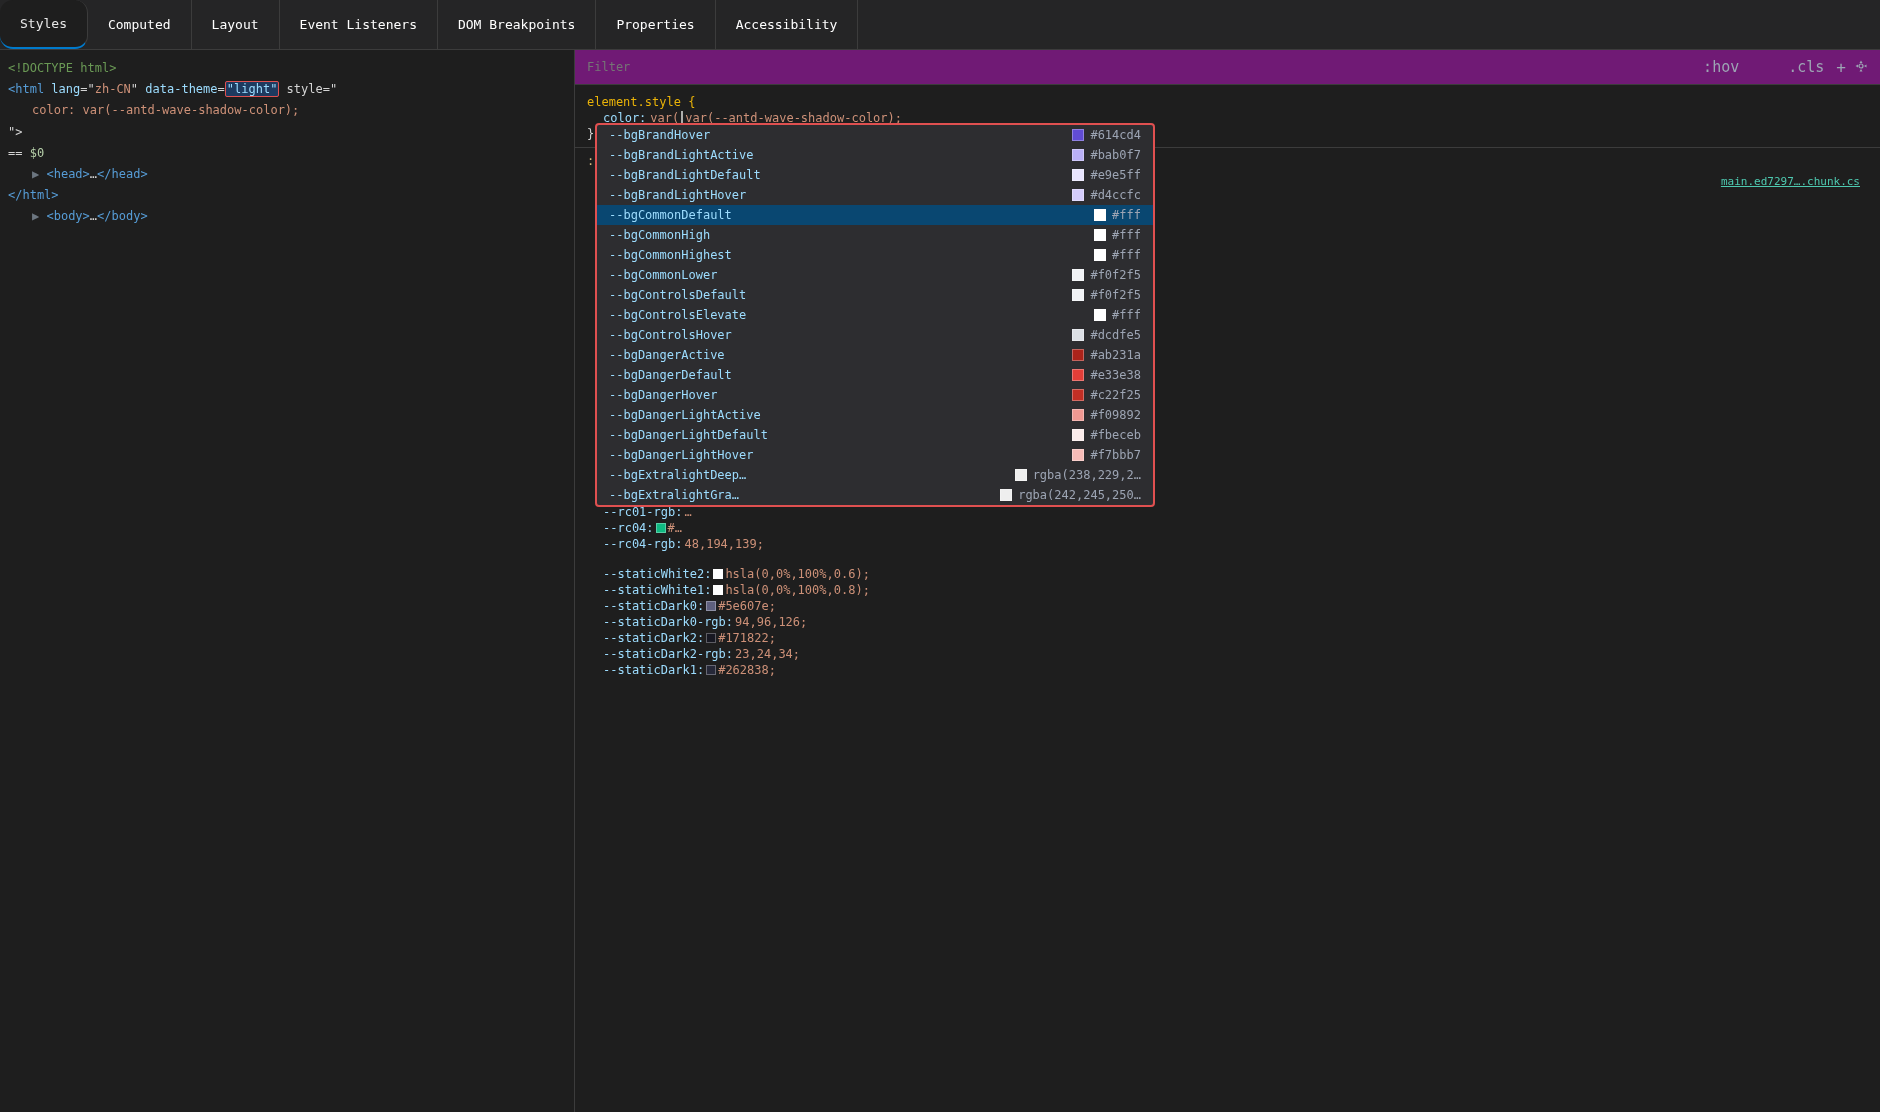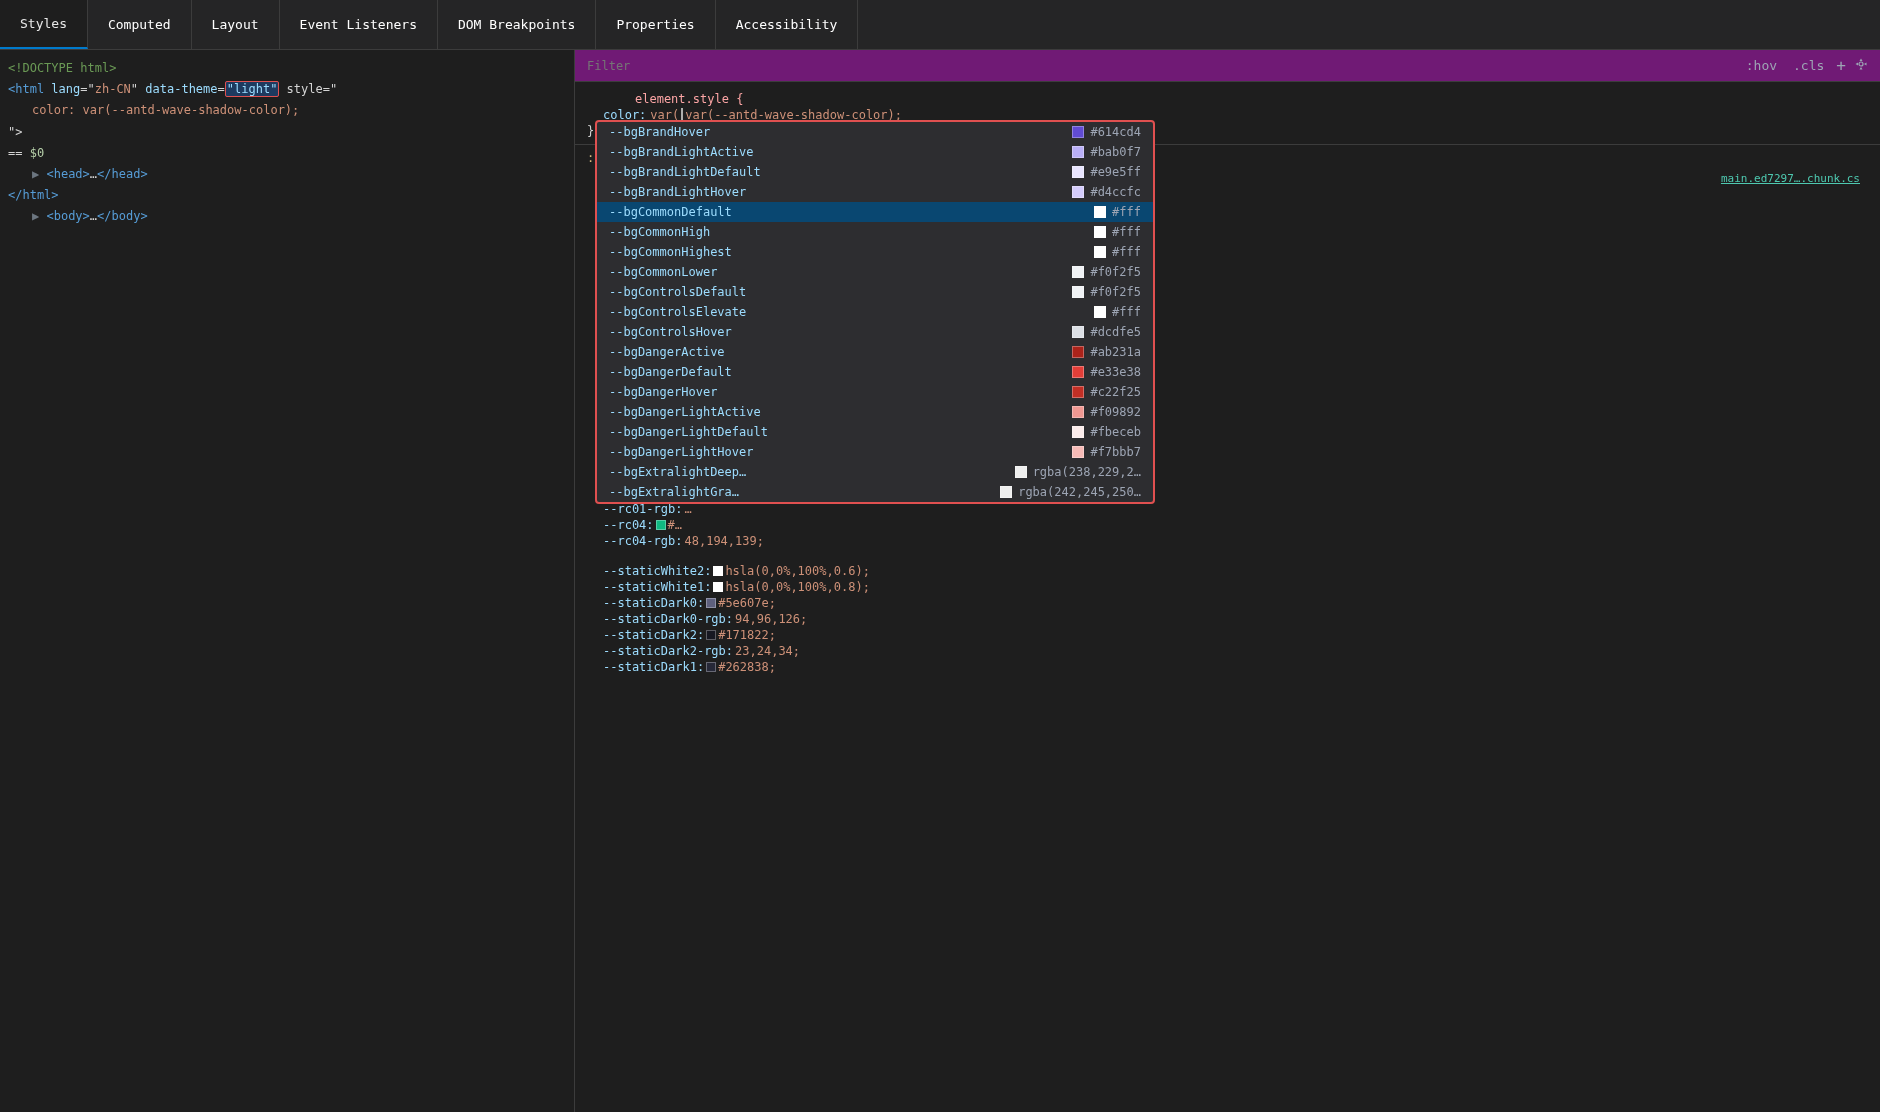--- a/index.html
+++ b/index.html
@@ -31,20 +31,21 @@
       cursor: pointer;
       color: #ffffff;
       font-size: 13px;
       white-space: nowrap;
       border-right: 1px solid #3c3c3c;
     }
     .tab-item.active {
       color: #e8e8e8;
       border-bottom: 2px solid #007acc;
       background: #1e1e1e;
+      border-radius: 13px;
     }
 
     
     .main-content {
       display: flex;
       flex: 1;
       overflow: hidden;
     }
 
     
@@ -102,24 +103,25 @@
       background: transparent;
       border: none;
       color: #d4d4d4;
       font-size: 12px;
       outline: none;
       flex: 1;
       font-family: inherit;
     }
     .filter-btn {
       color: #9da5b4;
-      font-size: 13px;
+      font-size: 15px;
       cursor: pointer;
       padding: 2px 4px;
       border-radius: 2px;
+      margin-left: 33px;
     }
     .filter-plus {
       color: #9da5b4;
       font-size: 16px;
       cursor: pointer;
     }
     .filter-icon {
       color: #9da5b4;
       font-size: 14px;
       cursor: pointer;
@@ -147,23 +149,22 @@
     }
 
     
     .element-style-area {
       padding: 4px 12px;
       background: #1e1e1e;
       border-bottom: 1px solid #3c3c3c;
       position: relative;
     }
     .element-style-selector {
-      color: #fca5a5;
+      color: #eab308;
       margin-bottom: 2px;
-      margin-left: 48px;
     }
     .style-input-line {
       padding-left: 16px;
       display: flex;
       align-items: center;
       gap: 2px;
     }
     .cursor-line {
       border-left: 2px solid #aeafad;
       height: 14px;

